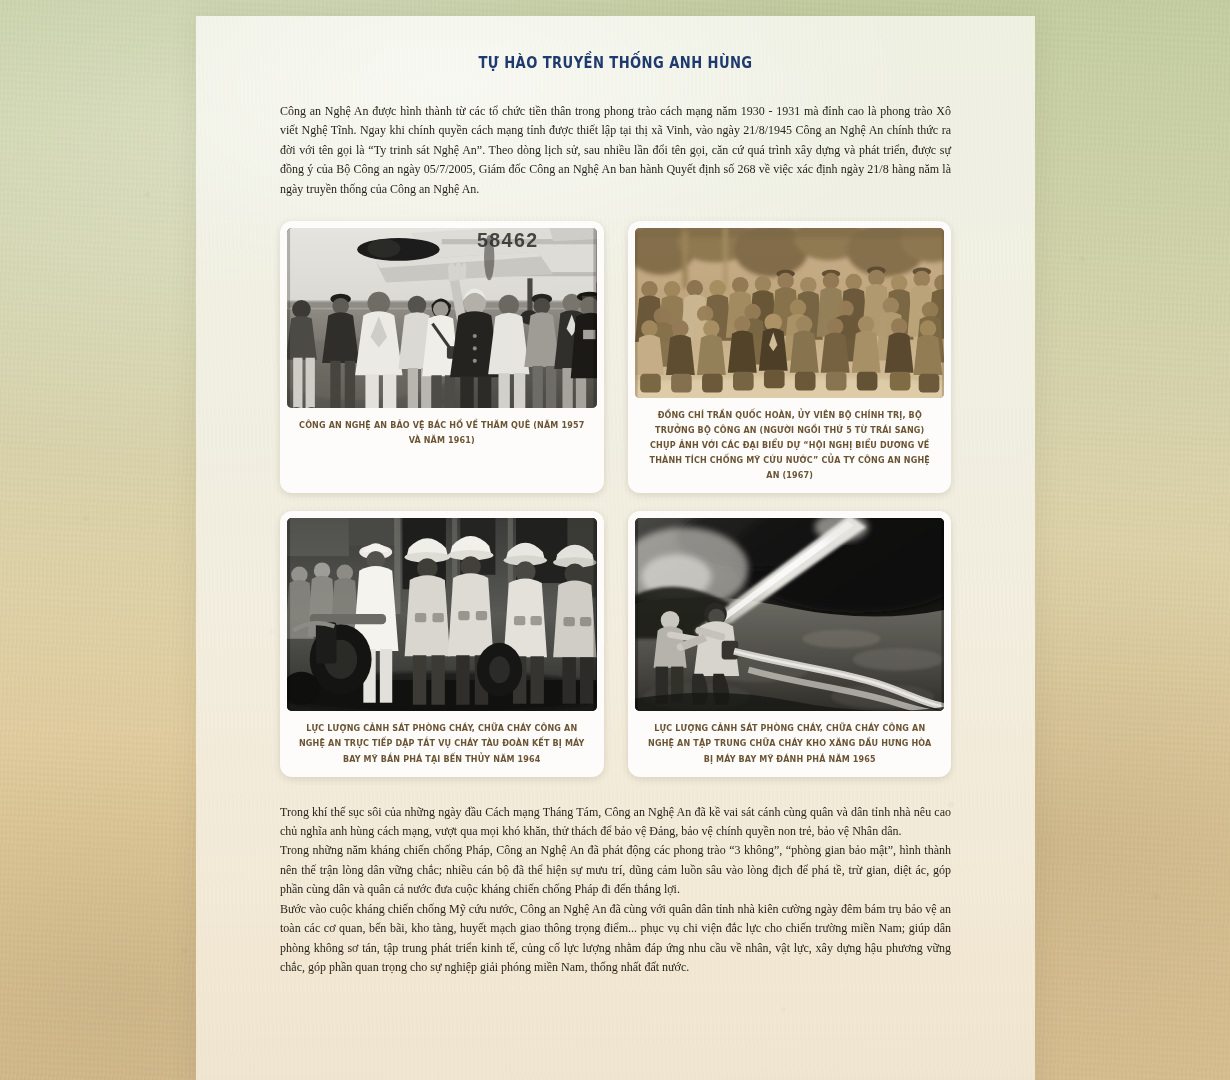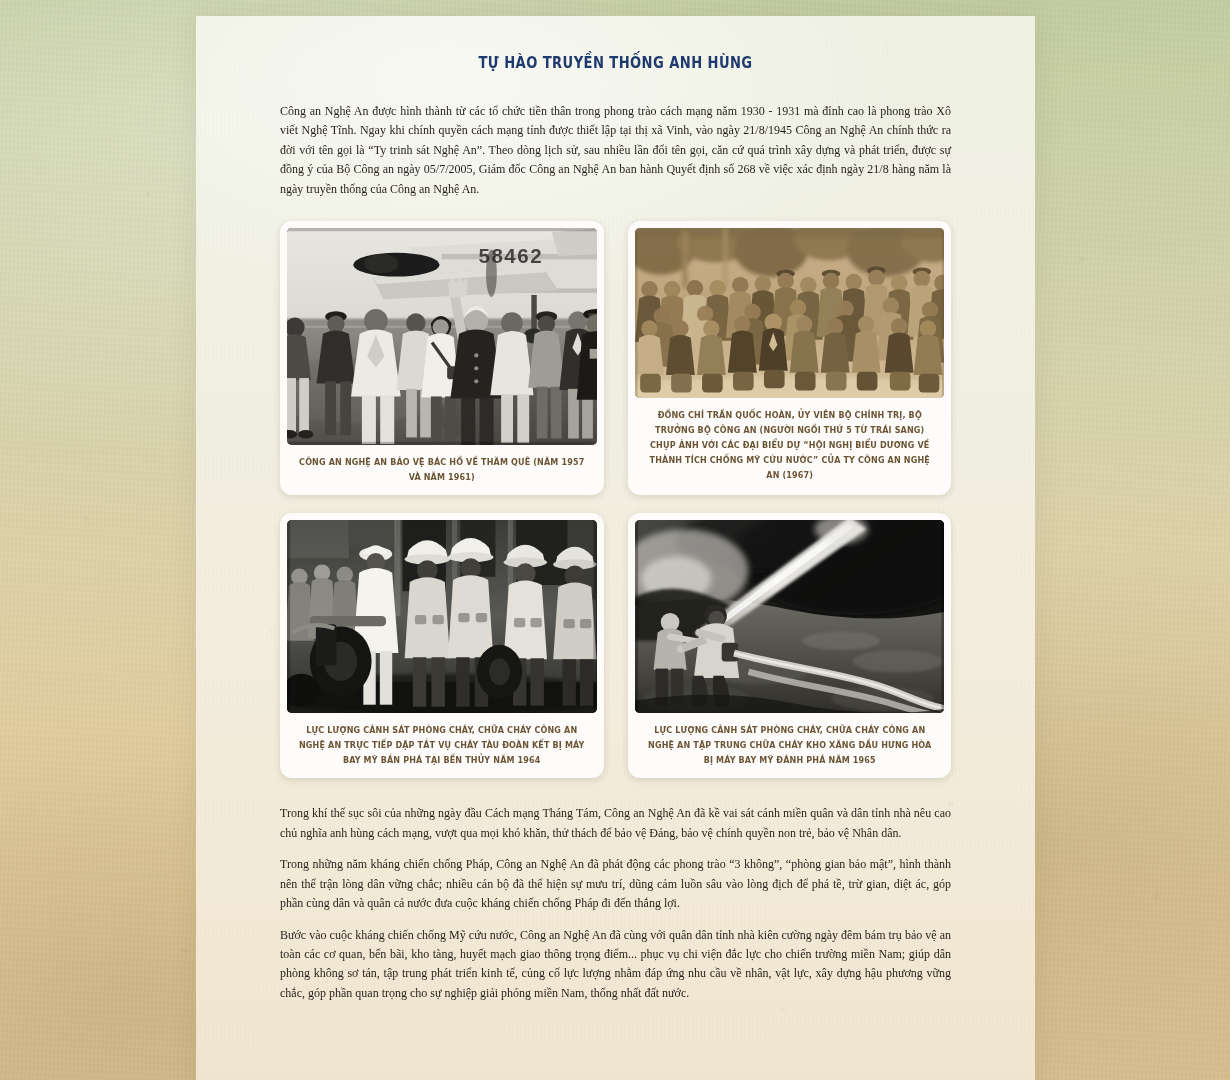--- a/index.html
+++ b/index.html
@@ -112,21 +112,21 @@
 
   
   .prose {
     color: #241f18;
     font-size: 12px;
     line-height: 1.62;
     text-align: justify;
     text-justify: inter-word;
   }
   .prose p { margin: 0; }
-  .prose.bottom p + p { margin-top: 12px; }
+  .prose.bottom p + p { margin-top: 0; }
 
   
   .photo-grid {
     display: grid;
     grid-template-columns: 1fr 1fr;
     gap: 18px 24px;
     margin: 22px 0 26px 0;
   }
 
   .photo-card {
@@ -139,21 +139,21 @@
     padding-bottom: 2px;
   }
 
   .photo-frame {
     margin: 7px 7px 6px 7px;
     border-radius: 5px;
     overflow: hidden;
     position: relative;
     background: #1a1a1a;
   }
-  .photo-frame.h-tall  { height: 217px; }
+  .photo-frame.h-tall  { height: 180px; }
   .photo-frame.h-short { height: 170px; }
   .photo-frame.h-mid   { height: 193px; }
 
   .caption {
     color: #6c5535;
     font-family: "DejaVu Sans Condensed", "Liberation Sans Narrow", "Liberation Sans", sans-serif;
     font-weight: 700;
     font-size: 9.3px;
     line-height: 1.62;
     letter-spacing: .16px;
@@ -730,19 +730,19 @@
               <rect width="300" height="193" fill="none" stroke="rgba(0,0,0,0.3)" stroke-width="6"></rect>
             </svg>
           </div>
         </div>
         <figcaption class="caption">LỰC LƯỢNG CẢNH SÁT PHÒNG CHÁY, CHỮA CHÁY CÔNG AN NGHỆ AN TẬP TRUNG CHỮA CHÁY KHO XĂNG DẦU HƯNG HÒA BỊ MÁY BAY MỸ ĐÁNH PHÁ NĂM 1965</figcaption>
       </figure>
 
     </div>
 
     <div class="prose bottom bottom-text">
-      <p>Trong khí thế sục sôi của những ngày đầu Cách mạng Tháng Tám, Công an Nghệ An đã kề vai sát cánh miền quân và dân tỉnh nhà nêu cao chủ nghĩa anh hùng cách mạng, vượt qua mọi khó khăn, thử thách để bảo vệ Đảng, bảo vệ chính quyền non trẻ, bảo vệ Nhân dân.</p>
+      <p>Trong khí thế sục sôi của những ngày đầu Cách mạng Tháng Tám, Công an Nghệ An đã kề vai sát cánh cùng quân và dân tỉnh nhà nêu cao chủ nghĩa anh hùng cách mạng, vượt qua mọi khó khăn, thử thách để bảo vệ Đảng, bảo vệ chính quyền non trẻ, bảo vệ Nhân dân.</p>
       <p>Trong những năm kháng chiến chống Pháp, Công an Nghệ An đã phát động các phong trào “3 không”, “phòng gian bảo mật”, hình thành nên thế trận lòng dân vững chắc; nhiều cán bộ đã thể hiện sự mưu trí, dũng cảm luồn sâu vào lòng địch để phá tề, trừ gian, diệt ác, góp phần cùng dân và quân cả nước đưa cuộc kháng chiến chống Pháp đi đến thắng lợi.</p>
       <p>Bước vào cuộc kháng chiến chống Mỹ cứu nước, Công an Nghệ An đã cùng với quân dân tỉnh nhà kiên cường ngày đêm bám trụ bảo vệ an toàn các cơ quan, bến bãi, kho tàng, huyết mạch giao thông trọng điểm... phục vụ chi viện đắc lực cho chiến trường miền Nam; giúp dân phòng không sơ tán, tập trung phát triển kinh tế, củng cố lực lượng nhằm đáp ứng nhu cầu về nhân, vật lực, xây dựng hậu phương vững chắc, góp phần quan trọng cho sự nghiệp giải phóng miền Nam, thống nhất đất nước.</p>
     </div>
 
   </div>
 </div>
 
 </body></html>

